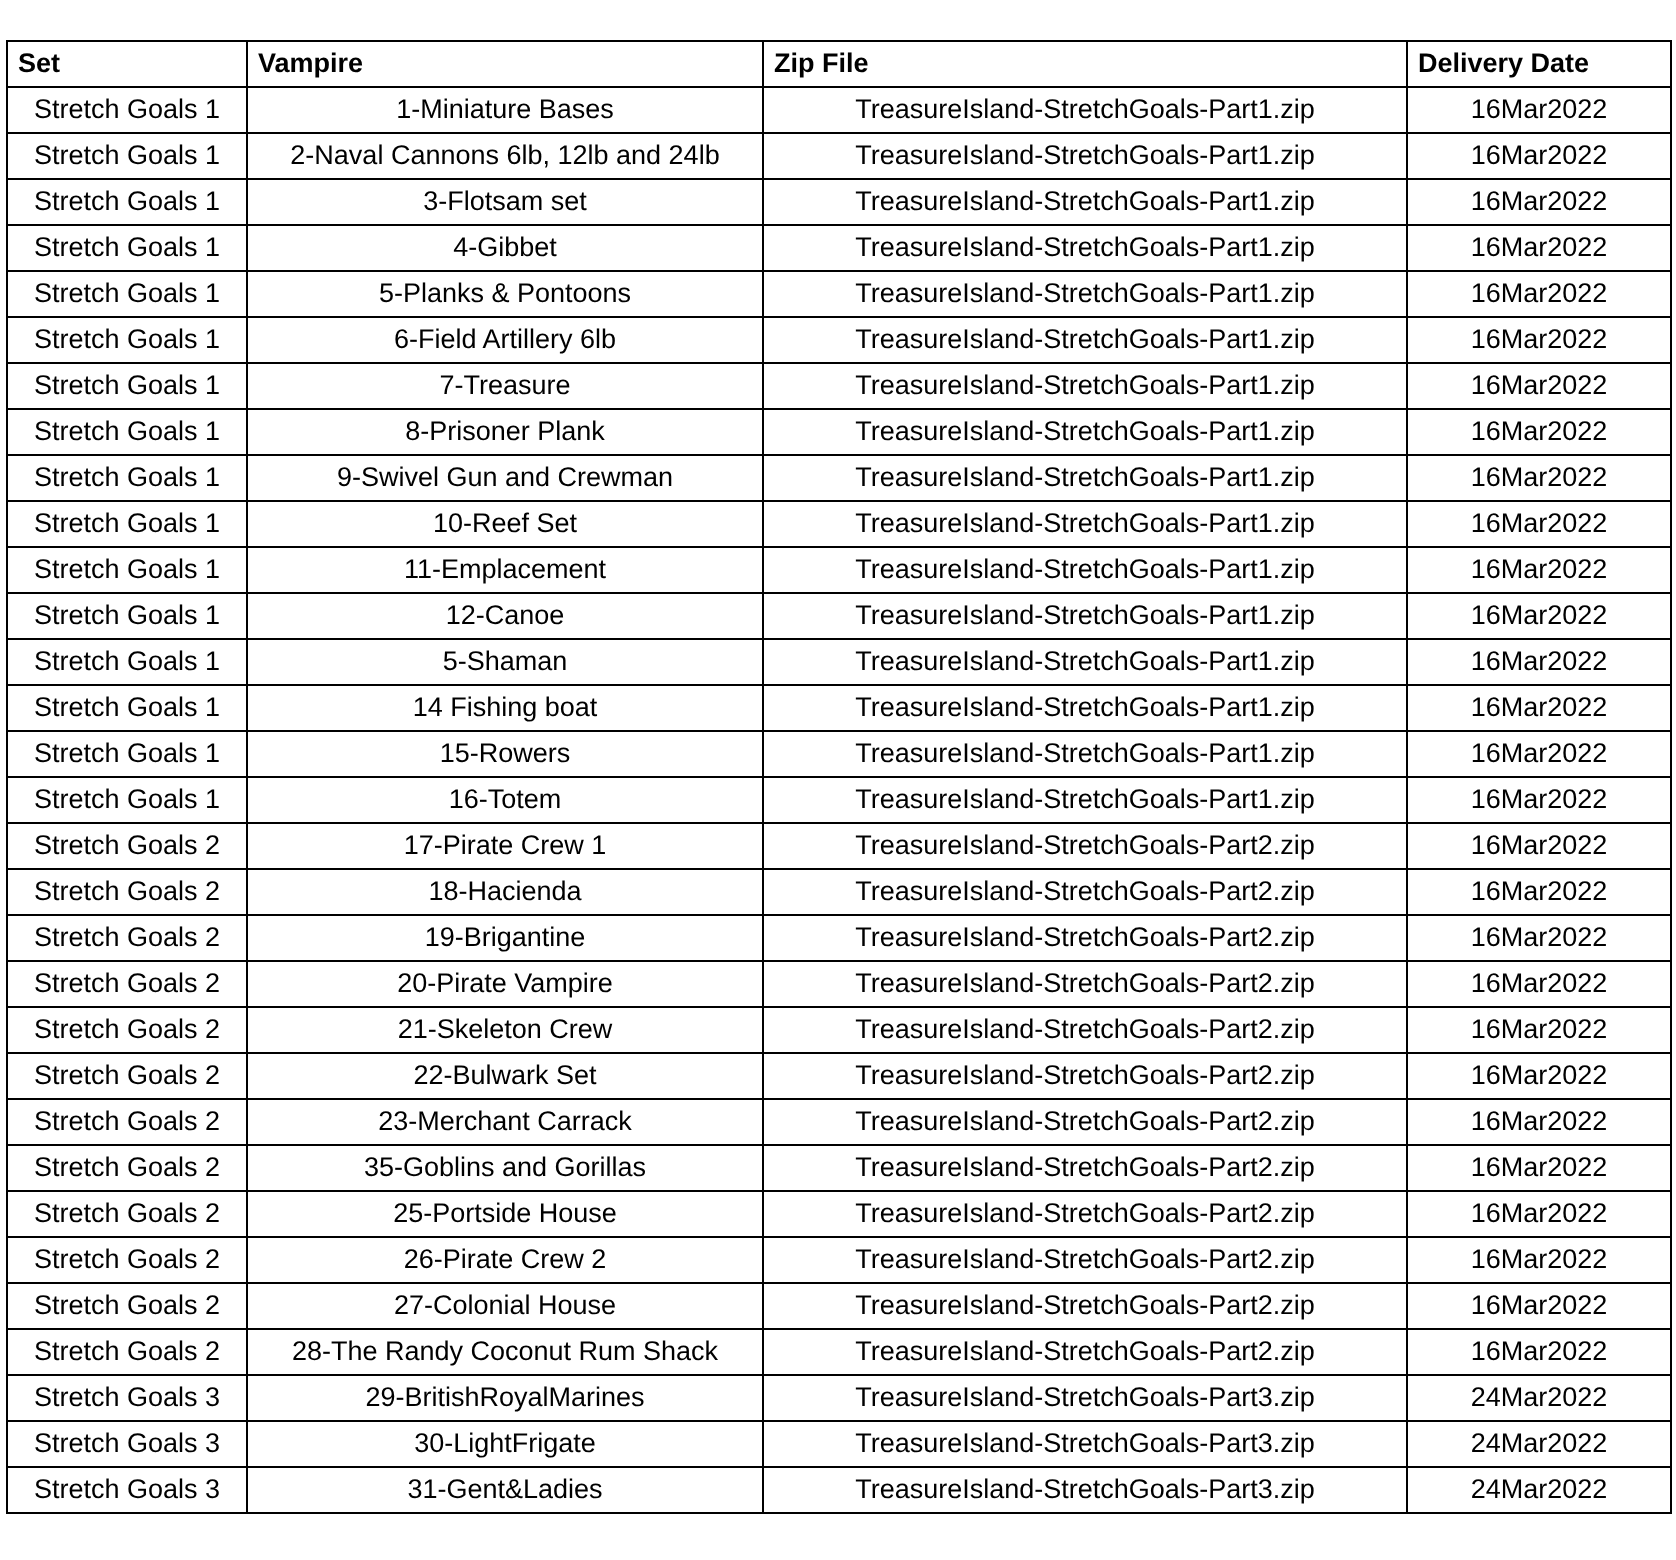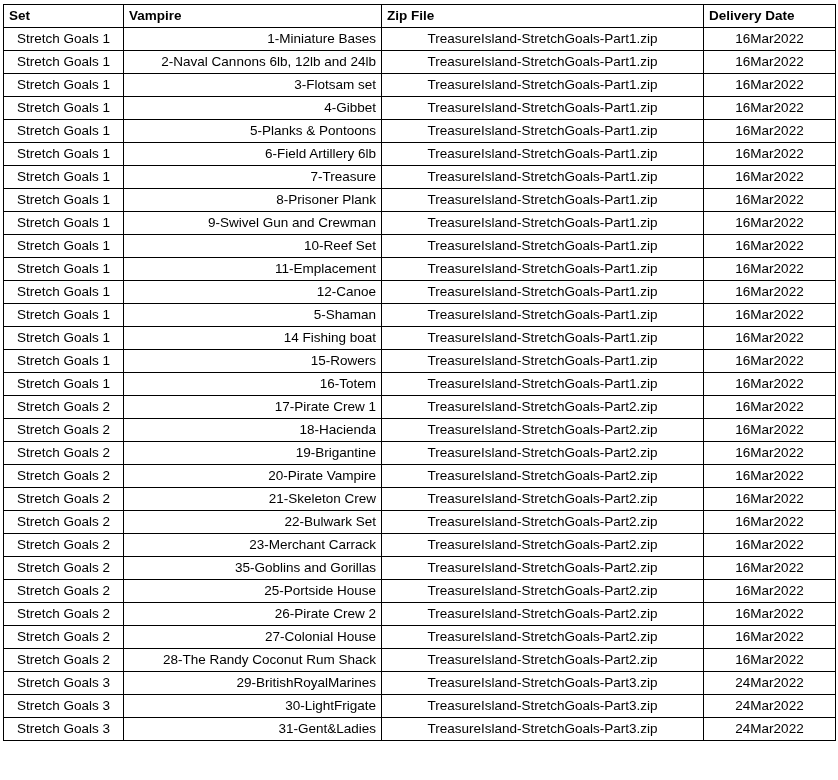--- a/index.html
+++ b/index.html
@@ -8,21 +8,21 @@
     background: #ffffff;
   }
   body {
     width: 838px;
     height: 780px;
     font-family: "Liberation Sans", sans-serif;
     color: #000000;
     overflow: hidden;
   }
   .table-wrap {
-    padding: 4px 3px 0 3px;
+    padding: 20px 3px 0 3px;
     box-sizing: border-box;
   }
   table.data-table {
     border-collapse: collapse;
     width: 832px;
     table-layout: fixed;
     font-size: 13.5px;
   }
   table.data-table th,
   table.data-table td {
@@ -38,21 +38,21 @@
     font-weight: bold;
     text-align: left;
     background: #ffffff;
   }
   col.col-set { width: 120px; }
   col.col-content { width: 258px; }
   col.col-zip { width: 322px; }
   col.col-date { width: 132px; }
 
   td.c-set { text-align: center; }
-  td.c-content { text-align: right; }
+  td.c-content { text-align: center; }
   td.c-zip { text-align: center; }
   td.c-date { text-align: center; padding-right: 9px; }
   th.h-date { text-align: left; }
 </style>
 </head>
 <body>
 
 <div class="table-wrap">
   <table class="data-table">
     <colgroup>

